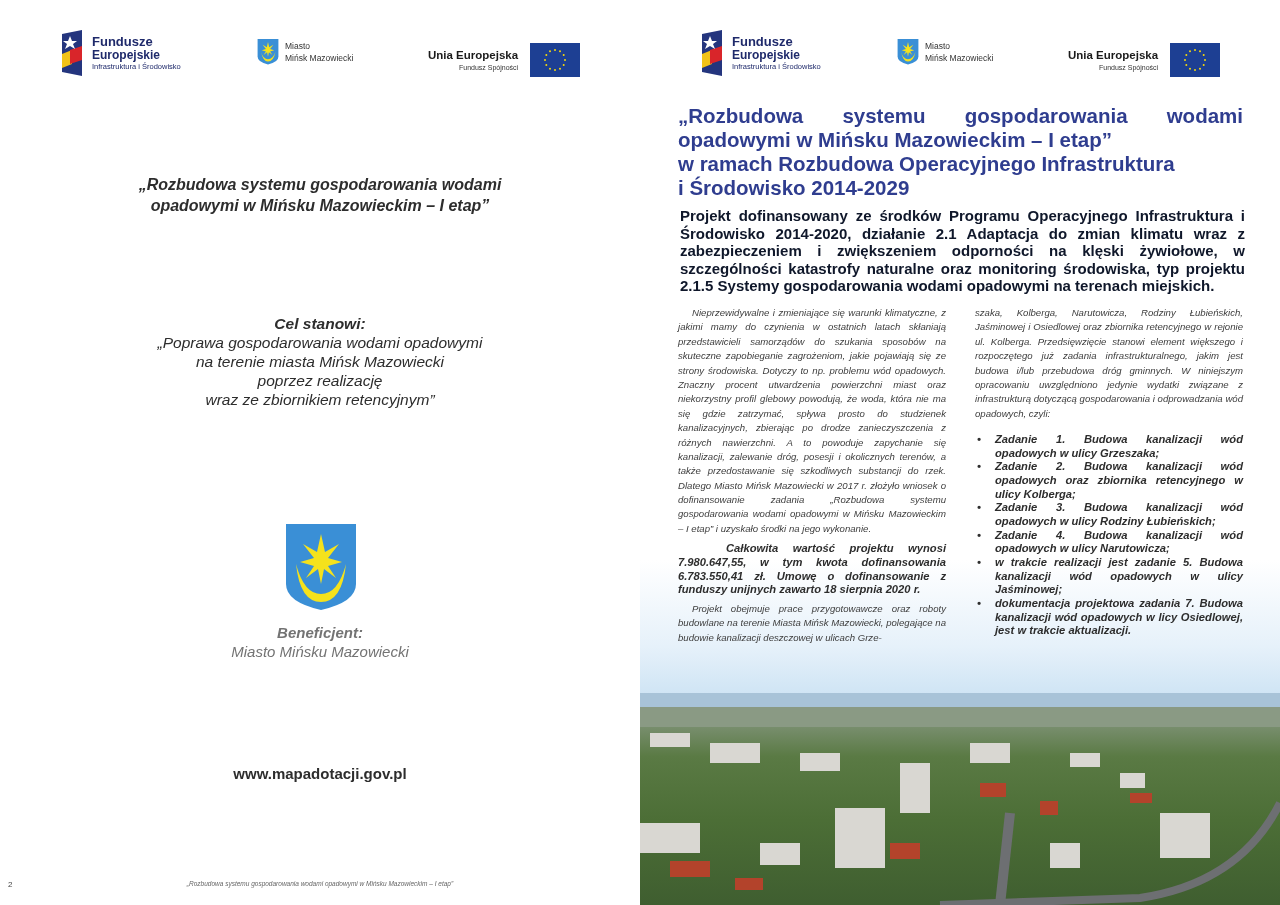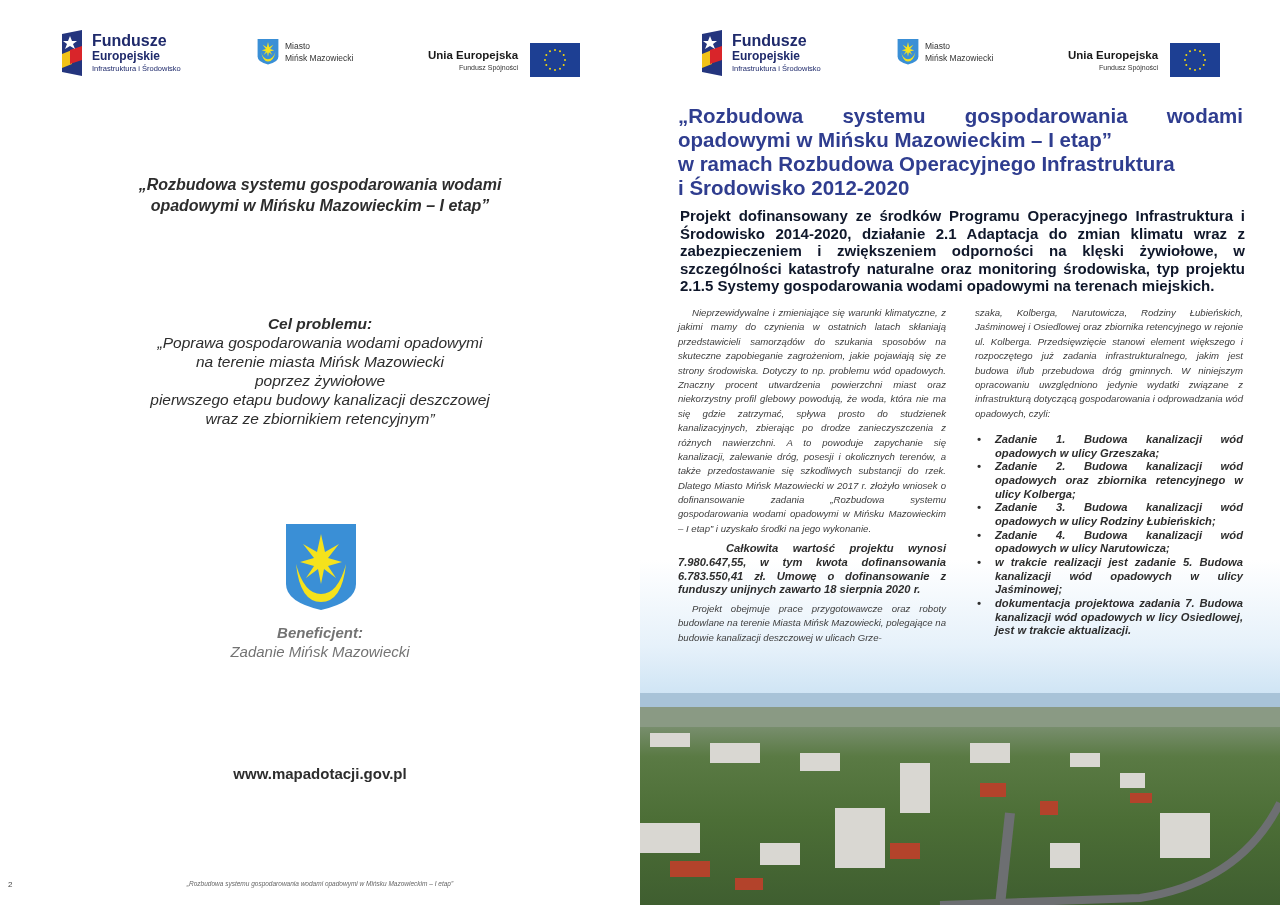--- a/index.html
+++ b/index.html
@@ -12,21 +12,21 @@
 
   
   .logo-bar { position: absolute; top: 30px; left: 60px; width: 525px; height: 50px; }
   .logo { position: absolute; top: 0; display: flex; align-items: center; }
   .logo-fe { left: 0; }
   .logo-mm { left: 197px; top: 7px; }
   .logo-ue { left: 368px; top: 13px; }
 
   .fe-flag { width: 24px; height: 46px; position: relative; margin-right: 8px; }
   .fe-text { display: flex; flex-direction: column; line-height: 1.05; }
-  .fe-t1 { font-size: 16px; font-weight: bold; color: #1f2a6b; }
+  .fe-t1 { font-size: 13px; font-weight: bold; color: #1f2a6b; }
   .fe-t2 { font-size: 12px; font-weight: bold; color: #1f2a6b; }
   .fe-t3 { font-size: 7.5px; color: #1f2a6b; margin-top: 2px; }
 
   .mm-crest { width: 22px; height: 30px; margin-right: 6px; }
   .mm-text { display: flex; flex-direction: column; font-size: 8.5px; color: #333; line-height: 1.45; }
 
   .ue-text { display: flex; flex-direction: column; align-items: flex-end; margin-right: 12px; }
   .ue-t1 { font-size: 11.5px; font-weight: bold; color: #1b1b1b; }
   .ue-t2 { font-size: 7px; color: #333; margin-top: 3px; }
   .ue-flag { width: 50px; height: 34px; background: #1d3f93; position: relative; }
@@ -113,37 +113,36 @@
       </svg>
     </div>
   </div>
 
   <div class="left-title">
     <div>„Rozbudowa systemu gospodarowania wodami</div>
     <div>opadowymi w Mińsku Mazowieckim – I etap”</div>
   </div>
 
   <div class="cel-block">
-    <div class="cel-label">Cel problemu:</div>
+    <div class="cel-label">Cel stanowi:</div>
     <div>„Poprawa gospodarowania wodami opadowymi</div>
     <div>na terenie miasta Mińsk Mazowiecki</div>
-    <div>poprzez żywiołowe</div>
-    <div>pierwszego etapu budowy kanalizacji deszczowej</div>
+    <div>poprzez realizację</div>
     <div>wraz ze zbiornikiem retencyjnym”</div>
   </div>
 
   <svg class="big-crest" viewBox="0 0 74 92">
     <path d="M2,2 H72 V62 Q72,80 37,88 Q2,80 2,62 Z" fill="#3a8fd6"></path>
     <polygon points="37,12 41,30 55,22 44,36 58,40 44,44 52,56 40,47 37,62 34,47 22,56 30,44 16,40 30,36 19,22 33,30" fill="#f5e21c"></polygon>
     <path d="M12,42 Q16,80 37,80 Q58,80 62,42 Q54,72 37,72 Q20,72 12,42 Z" fill="#f5e21c"></path>
   </svg>
 
   <div class="benef">
     <div class="benef-label">Beneficjent:</div>
-    <div>Zadanie Mińsk Mazowiecki</div>
+    <div>Miasto Mińsku Mazowiecki</div>
   </div>
 
   <div class="url">www.mapadotacji.gov.pl</div>
 
   <div class="page-num">2</div>
   <div class="footer-note">„Rozbudowa systemu gospodarowania wodami opadowymi w Mińsku Mazowieckim – I etap”</div>
 </div>
 
 <div class="page page-right">
   <div class="photo-area"></div>
@@ -225,21 +224,21 @@
             <circle cx="20" cy="8.3" r="1"></circle>
         </g>
       </svg>
     </div>
   </div>
 
   <div class="right-title">
     <span class="justify">„Rozbudowa systemu gospodarowania wodami</span>
     <div>opadowymi w Mińsku Mazowieckim – I etap”</div>
     <div>w ramach Rozbudowa Operacyjnego Infrastruktura</div>
-    <div>i Środowisko 2012-2020</div>
+    <div>i Środowisko 2014-2029</div>
   </div>
 
   <div class="intro">Projekt dofinansowany ze środków Programu Operacyjnego Infrastruktura i Środowisko 2014-2020, działanie 2.1 Adaptacja do zmian klimatu wraz z zabezpieczeniem i zwiększeniem odporności na klęski żywiołowe, w szczególności katastrofy naturalne oraz monitoring środowiska, typ projektu 2.1.5 Systemy gospodarowania wodami opadowymi na terenach miejskich.</div>
 
   <div class="col col-left">
     <p>Nieprzewidywalne i zmieniające się warunki klimatyczne, z jakimi mamy do czynienia w ostatnich latach skłaniają przedstawicieli samorządów do szukania sposobów na skuteczne zapobieganie zagrożeniom, jakie pojawiają się ze strony środowiska. Dotyczy to np. problemu wód opadowych. Znaczny procent utwardzenia powierzchni miast oraz niekorzystny profil glebowy powodują, że woda, która nie ma się gdzie zatrzymać, spływa prosto do studzienek kanalizacyjnych, zbierając po drodze zanieczyszczenia z różnych nawierzchni. A to powoduje zapychanie się kanalizacji, zalewanie dróg, posesji i okolicznych terenów, a także przedostawanie się szkodliwych substancji do rzek. Dlatego Miasto Mińsk Mazowiecki w 2017 r. złożyło wniosek o dofinansowanie zadania „Rozbudowa systemu gospodarowania wodami opadowymi w Mińsku Mazowieckim – I etap” i uzyskało środki na jego wykonanie.</p>
     <p class="bold-para">Całkowita wartość projektu wynosi 7.980.647,55, w tym kwota dofinansowania 6.783.550,41 zł. Umowę o dofinansowanie z funduszy unijnych zawarto 18 sierpnia 2020 r.</p>
     <p>Projekt obejmuje prace przygotowawcze oraz roboty budowlane na terenie Miasta Mińsk Mazowiecki, polegające na budowie kanalizacji deszczowej w ulicach Grze-</p>
   </div>
 

